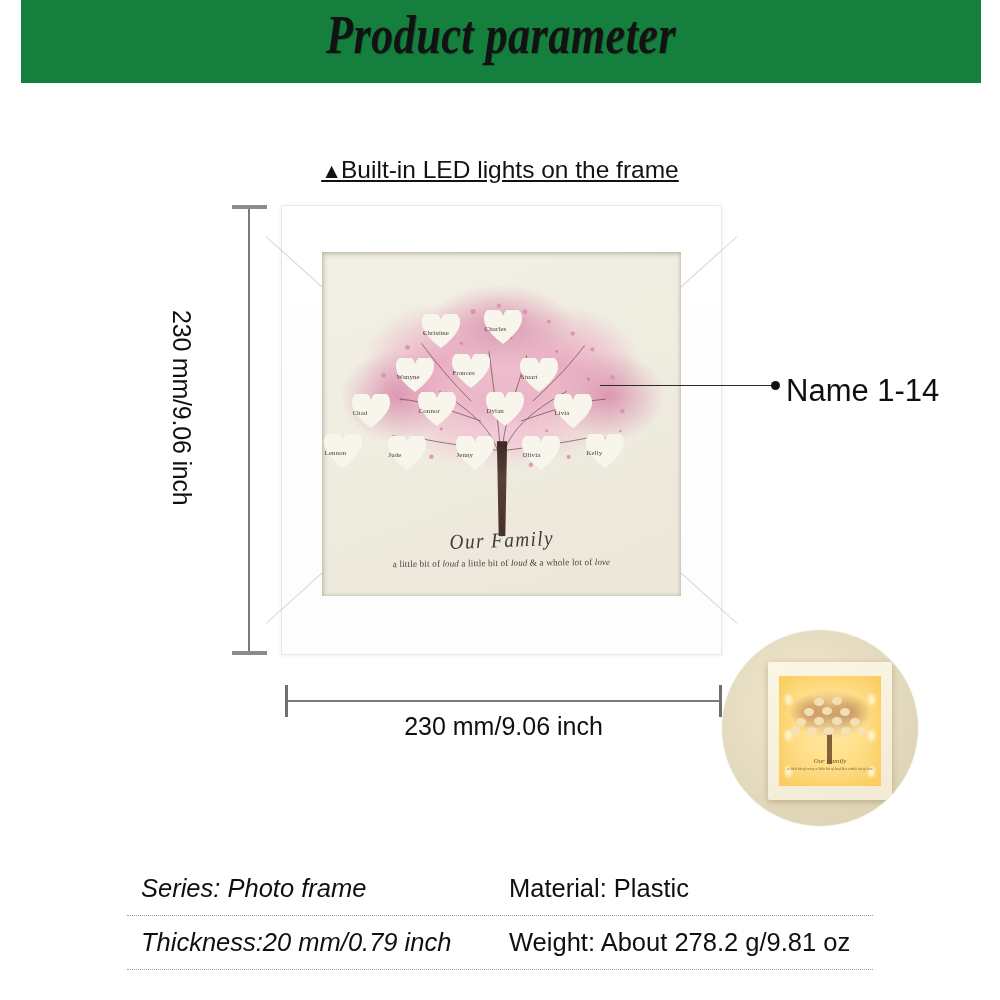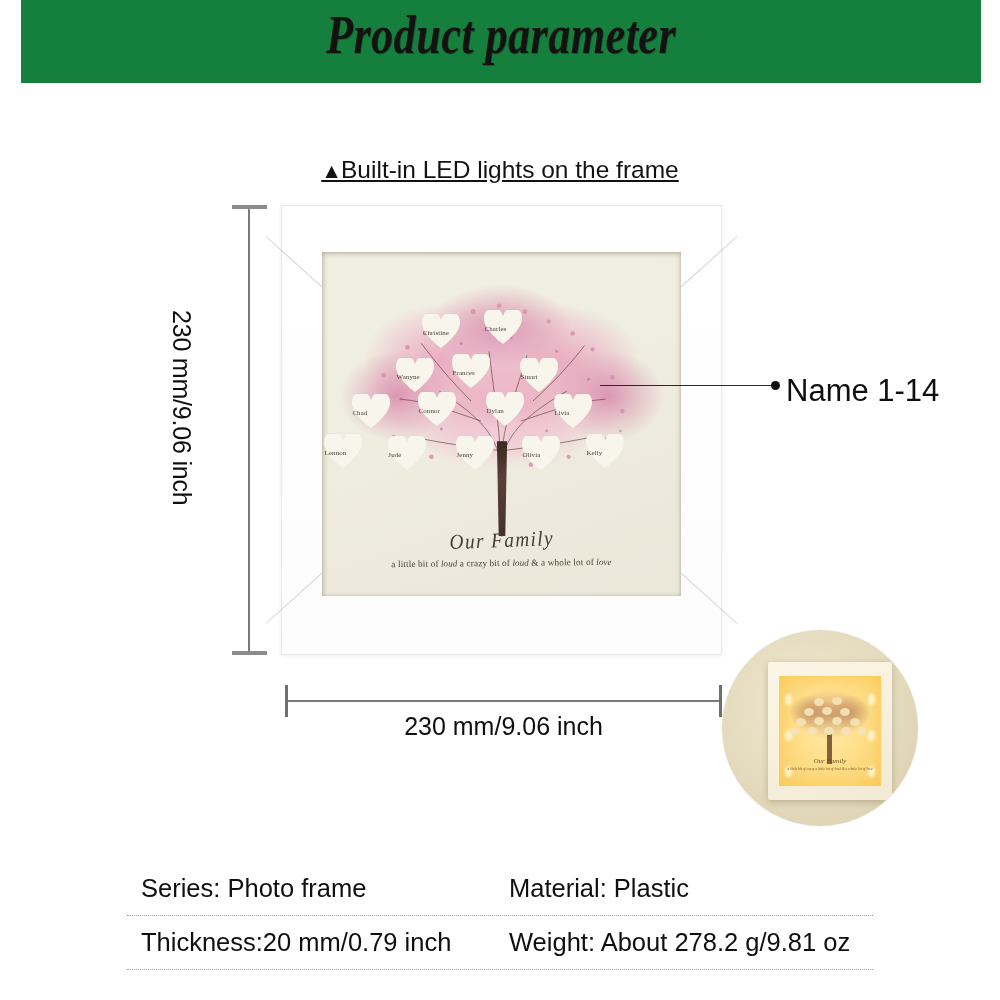--- a/index.html
+++ b/index.html
@@ -260,21 +260,21 @@
     display: flex;
     height: 54px;
     align-items: center;
     border-bottom: 1px dotted #9a9a9a;
   }
   .spec-cell {
     font-size: 25.5px;
     color: #0f0f0f;
     white-space: nowrap;
   }
-  .spec-cell.left { width: 372px; padding-left: 14px; }
+  .spec-cell.left { width: 372px; padding-left: 14px; font-style: italic; }
   .spec-cell.right { flex: 1; padding-left: 10px; }
 </style>
 </head>
 <body>
 
 <div class="header-band">
   <div class="header-title">Product parameter</div>
 </div>
 
 <div class="led-caption">
@@ -439,21 +439,21 @@
     </div>
 
     <div class="trunk"></div>
 
     <div class="our-family">
       <div class="of-script">Our Family</div>
       <div class="of-sub">
         <span>a little bit</span>
         <span>of</span>
         <span class="cursive">loud</span>
-        <span>a crazy bit of</span>
+        <span>a little bit of</span>
         <span class="cursive">loud</span>
         <span>&amp; a whole lot of</span>
         <span class="cursive">love</span>
       </div>
     </div>
   </div>
 </div>
 
 <div class="callout-line"></div>
 <div class="callout-dot"></div>

